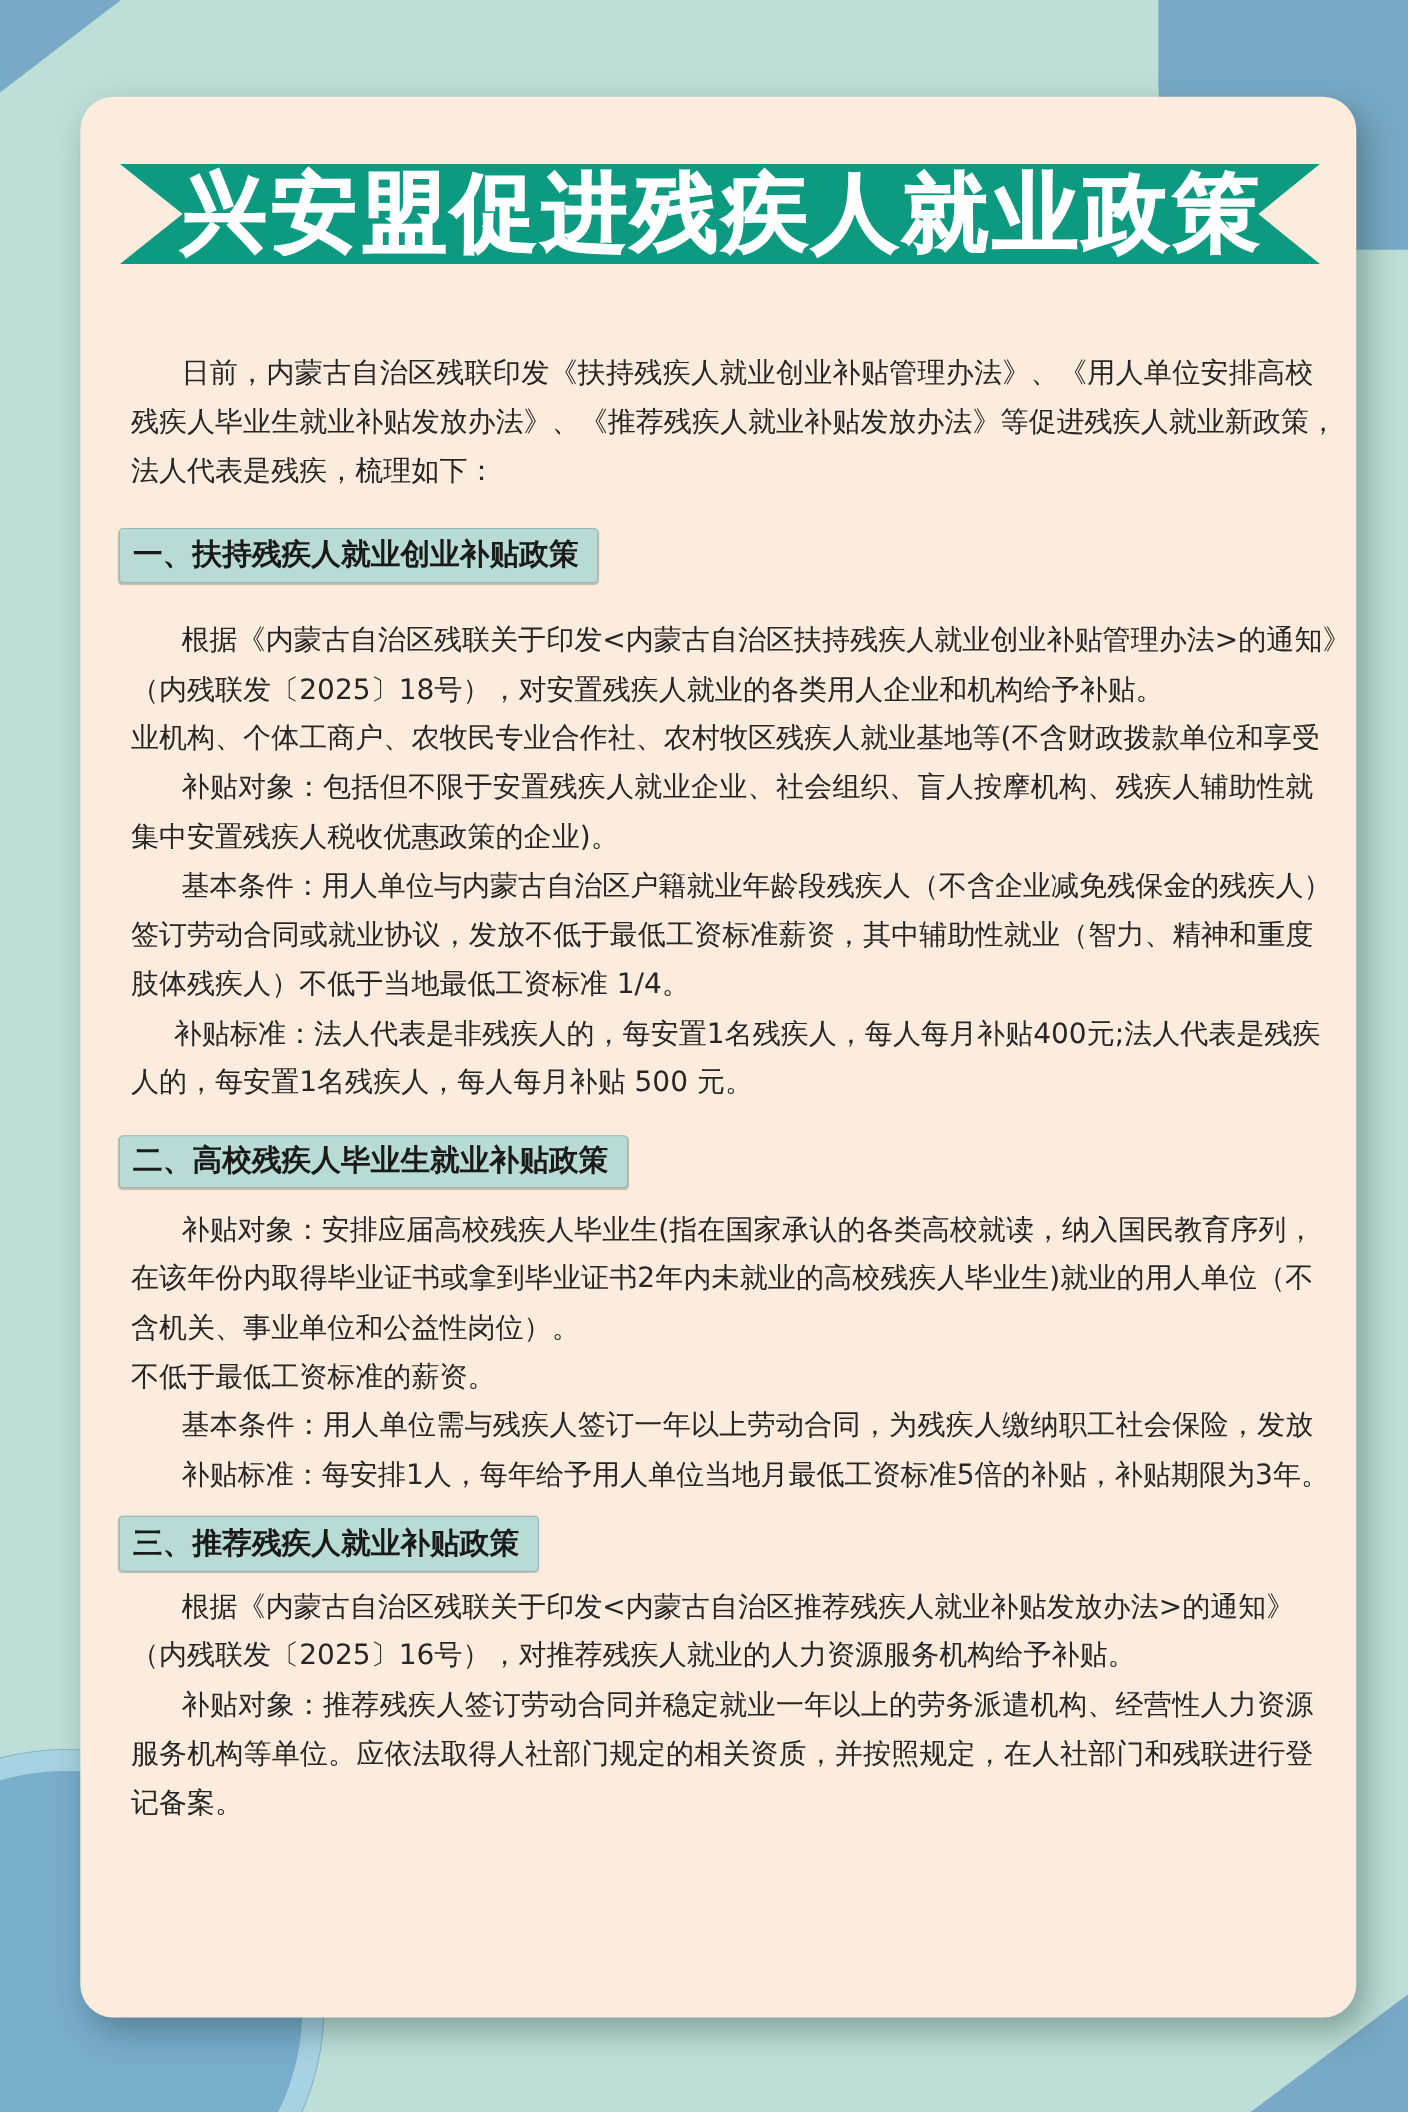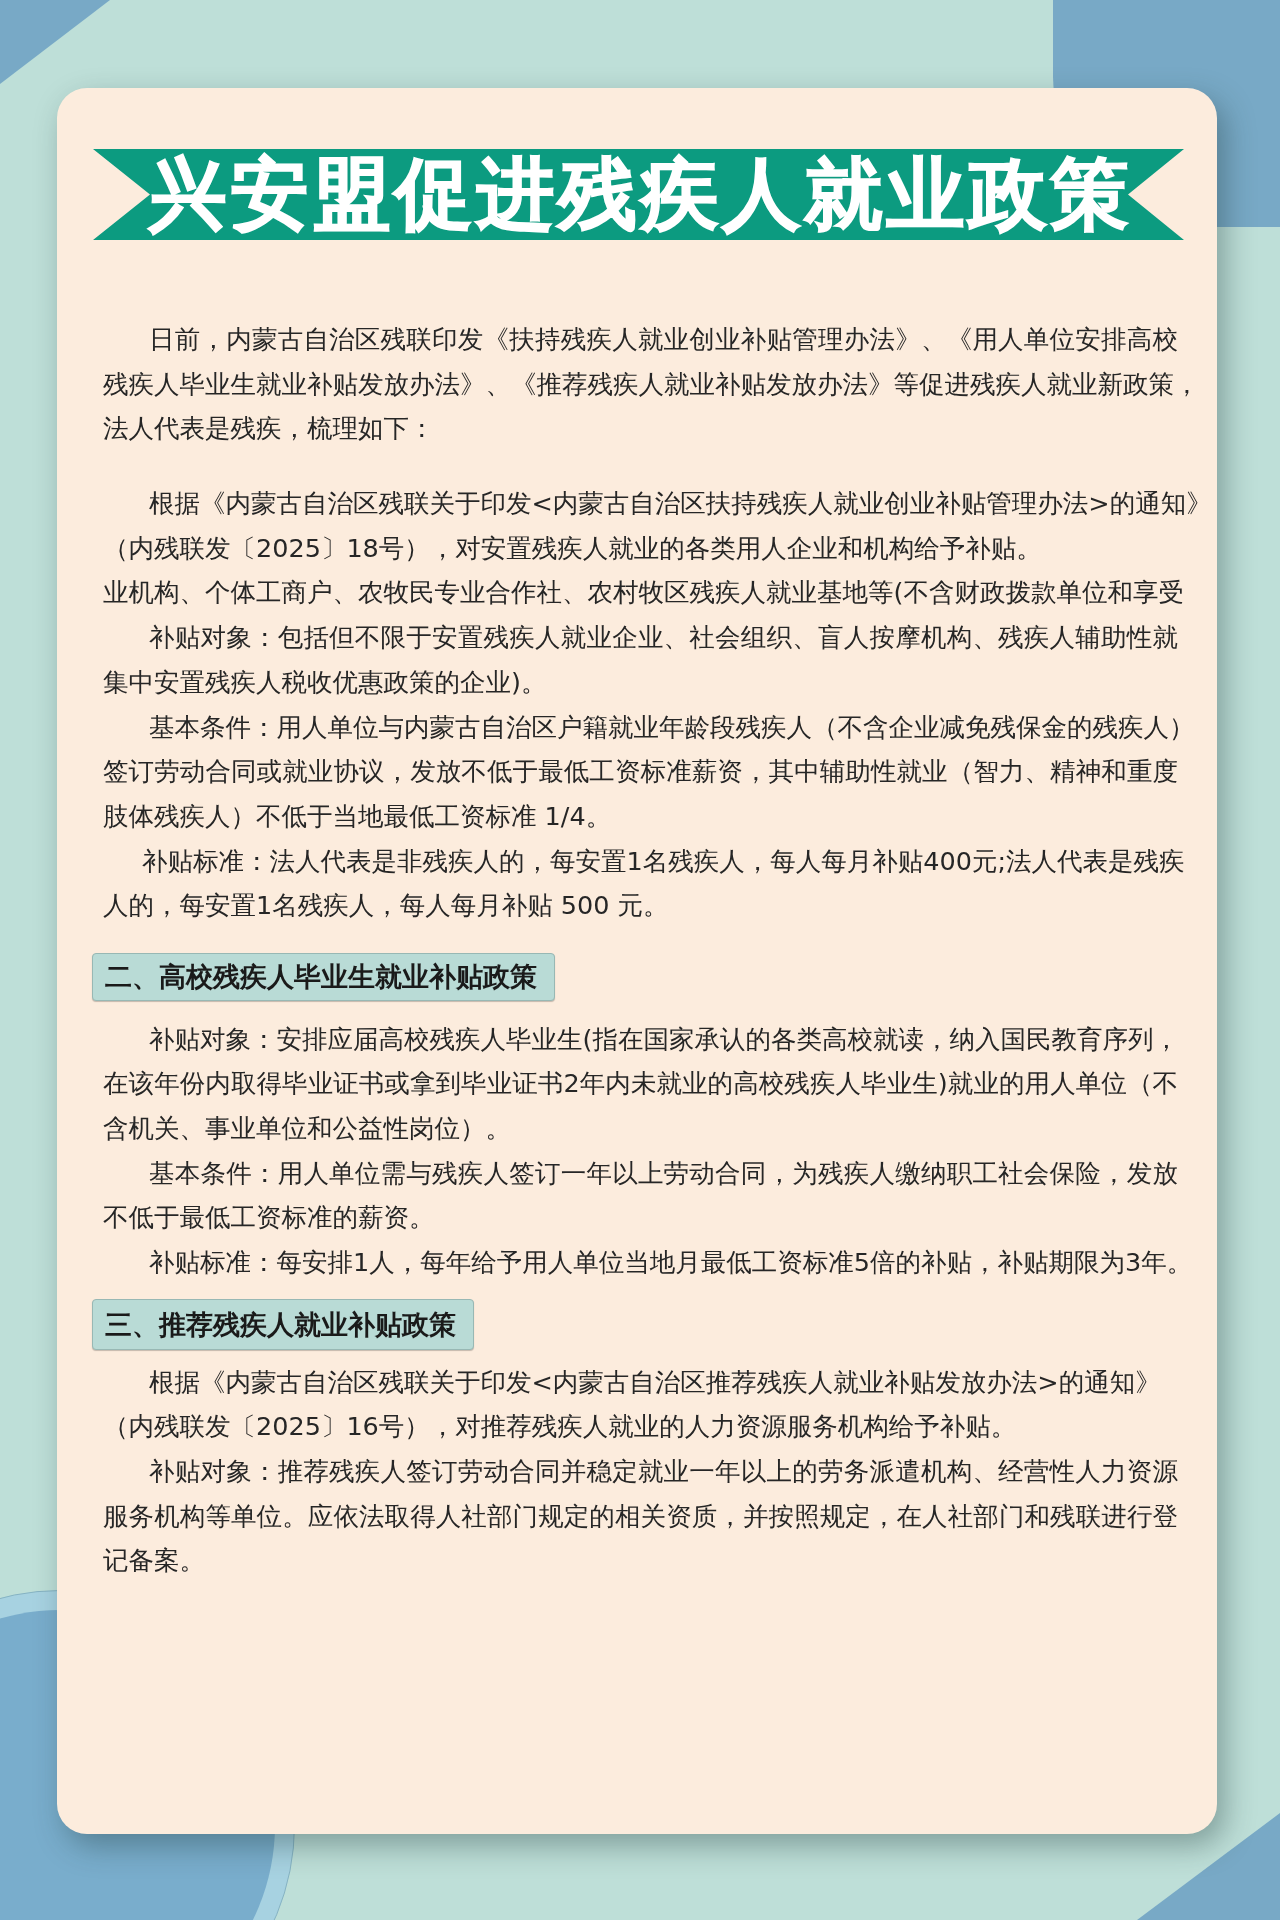--- a/index.html
+++ b/index.html
@@ -23,21 +23,21 @@
     }
     .circle-bl {
       left: -155px; top: 1610px; width: 430px; height: 430px; border-radius: 50%;
       background: #79adcc;
     }
     .tri-br {
       left: 1137px; top: 1813px; width: 143px; height: 107px; background: #78a9c6;
       clip-path: polygon(100% 0, 100% 100%, 0 100%);
     }
     .card {
-      position: absolute; left: 57px; top: 88px; width: 1160px; height: 1746px;
+      position: absolute; left: 73px; top: 88px; width: 1160px; height: 1746px;
       background: #fcecdd; border-radius: 30px;
       box-shadow: 8px 12px 30px rgba(30, 55, 55, 0.38);
     }
     .banner {
       position: absolute; left: 36px; top: 61px; width: 1091px; height: 91px;
       background: #0c9b80;
       clip-path: polygon(0 0, 100% 0, calc(100% - 56px) 50%, 100% 100%, 0 100%, 57px 50%);
       display: flex; align-items: center; justify-content: center;
     }
     .banner-title {
@@ -82,42 +82,43 @@
 
   <div class="content">
 
     <div>
       <div class="ln ind full">日前，内蒙古自治区残联印发《扶持残疾人就业创业补贴管理办法》、《用人单位安排高校</div>
       <div class="ln full">残疾人毕业生就业补贴发放办法》、《推荐残疾人就业补贴发放办法》等促进残疾人就业新政策，</div>
       <div class="ln">法人代表是残疾，梳理如下：</div>
     </div>
 
     <div>
+      <div class="block"><span class="heading-box h1">一、扶持残疾人就业创业补贴政策</span></div>
       <div style="margin-top:30px">
         <div class="ln ind full">根据《内蒙古自治区残联关于印发&lt;内蒙古自治区扶持残疾人就业创业补贴管理办法&gt;的通知》</div>
         <div class="ln">（内残联发〔2025〕18号），对安置残疾人就业的各类用人企业和机构给予补贴。</div>
         <div class="ln full">业机构、个体工商户、农牧民专业合作社、农村牧区残疾人就业基地等(不含财政拨款单位和享受</div>
         <div class="ln ind full">补贴对象：包括但不限于安置残疾人就业企业、社会组织、盲人按摩机构、残疾人辅助性就</div>
         <div class="ln">集中安置残疾人税收优惠政策的企业)。</div>
         <div class="ln ind full">基本条件：用人单位与内蒙古自治区户籍就业年龄段残疾人（不含企业减免残保金的残疾人）</div>
         <div class="ln full">签订劳动合同或就业协议，发放不低于最低工资标准薪资，其中辅助性就业（智力、精神和重度</div>
         <div class="ln">肢体残疾人）不低于当地最低工资标准 1/4。</div>
         <div class="ln ind2 full">补贴标准：法人代表是非残疾人的，每安置1名残疾人，每人每月补贴400元;法人代表是残疾</div>
         <div class="ln">人的，每安置1名残疾人，每人每月补贴 500 元。</div>
       </div>
     </div>
 
     <div>
       <div class="block"><span class="heading-box h2">二、高校残疾人毕业生就业补贴政策</span></div>
       <div style="margin-top:15.6px">
         <div class="ln ind full">补贴对象：安排应届高校残疾人毕业生(指在国家承认的各类高校就读，纳入国民教育序列，</div>
         <div class="ln full">在该年份内取得毕业证书或拿到毕业证书2年内未就业的高校残疾人毕业生)就业的用人单位（不</div>
         <div class="ln">含机关、事业单位和公益性岗位）。</div>
+        <div class="ln">不低于最低工资标准的薪资。</div>
         <div class="ln ind full">基本条件：用人单位需与残疾人签订一年以上劳动合同，为残疾人缴纳职工社会保险，发放</div>
-        <div class="ln">不低于最低工资标准的薪资。</div>
         <div class="ln ind full">补贴标准：每安排1人，每年给予用人单位当地月最低工资标准5倍的补贴，补贴期限为3年。</div>
       </div>
     </div>
 
     <div>
       <div class="block"><span class="heading-box h3">三、推荐残疾人就业补贴政策</span></div>
       <div style="margin-top:10px">
         <div class="ln ind">根据《内蒙古自治区残联关于印发&lt;内蒙古自治区推荐残疾人就业补贴发放办法&gt;的通知》</div>
         <div class="ln">（内残联发〔2025〕16号），对推荐残疾人就业的人力资源服务机构给予补贴。</div>
         <div class="ln ind full">补贴对象：推荐残疾人签订劳动合同并稳定就业一年以上的劳务派遣机构、经营性人力资源</div>

